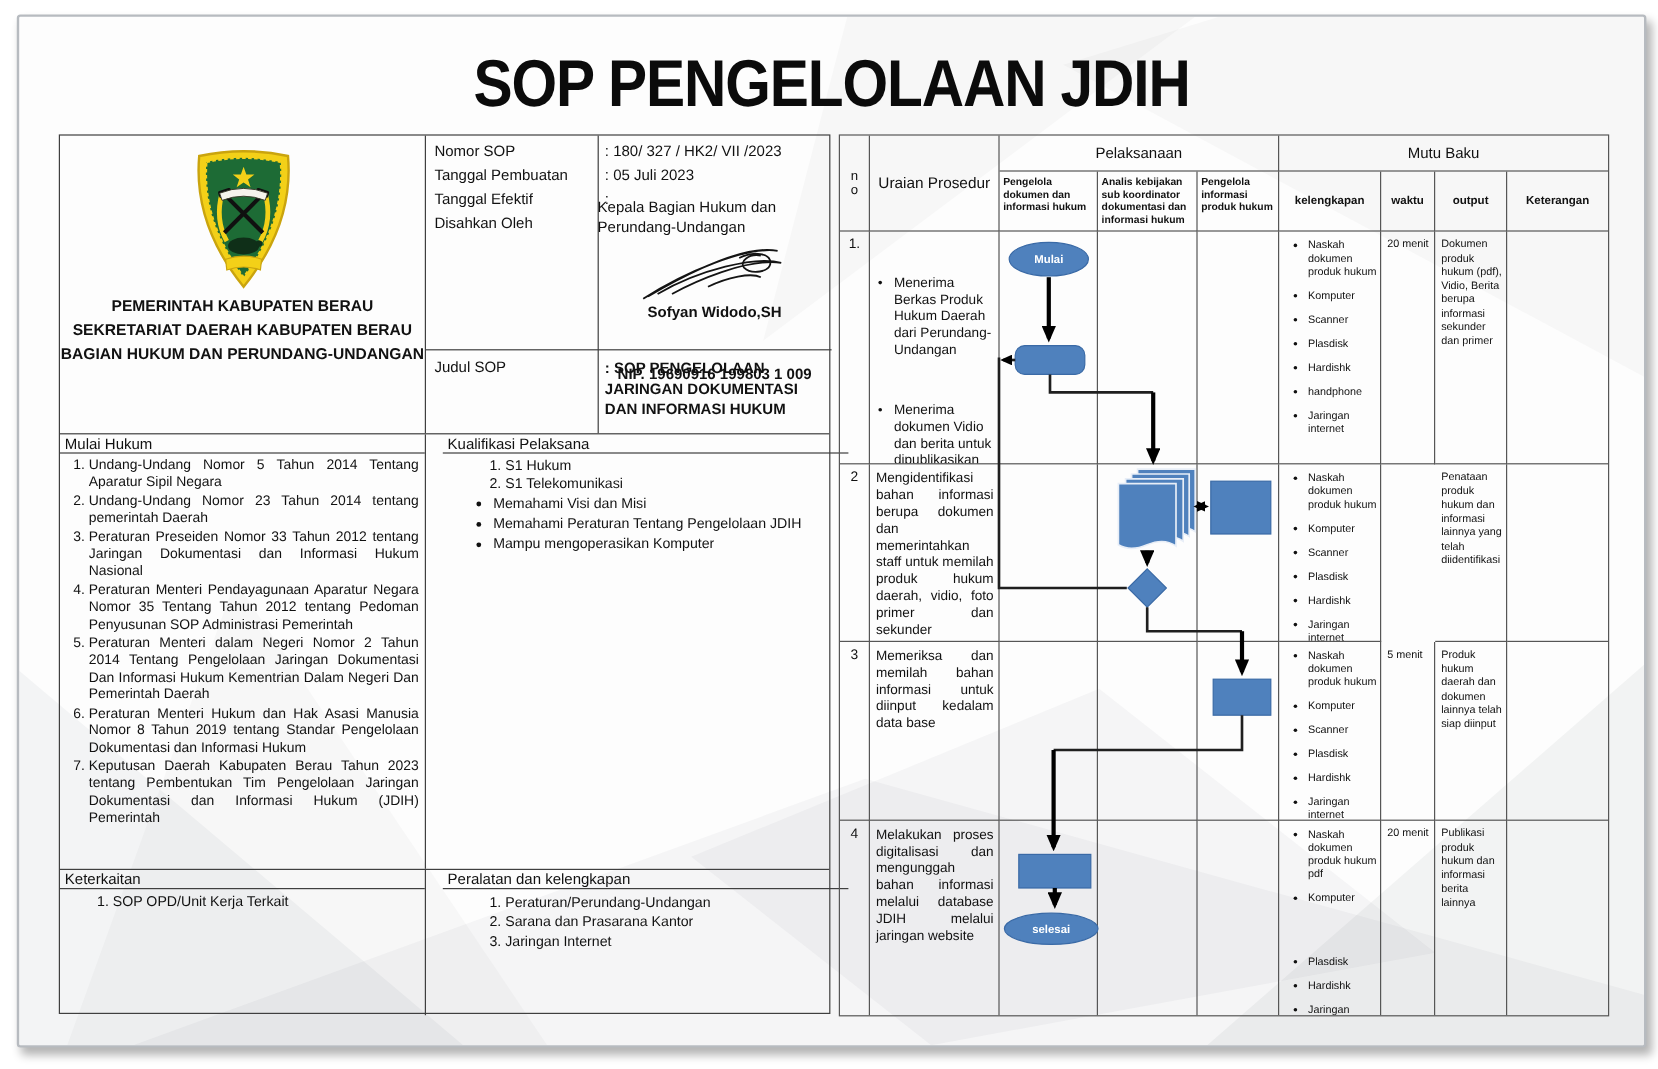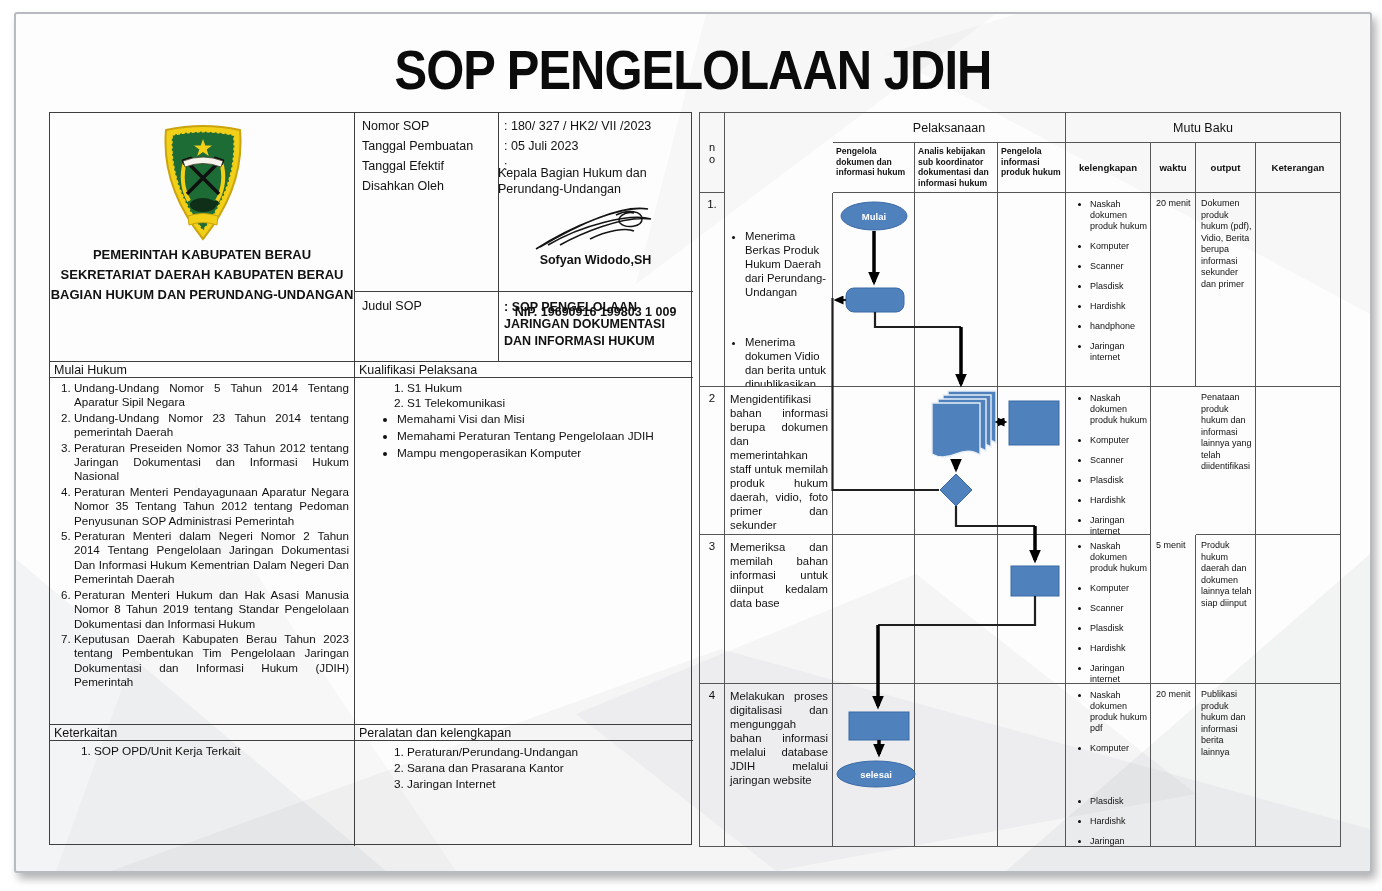--- a/index.html
+++ b/index.html
@@ -21,21 +21,21 @@
   .mval{position:absolute;left:149px;font-size:12.5px;}
   .approver{position:absolute;left:143px;top:52px;width:195px;text-align:left;font-size:12.5px;line-height:16px;}
   .sig{position:absolute;left:175px;top:88px;}
   .signer{position:absolute;left:143px;top:140px;width:195px;text-align:center;font-weight:bold;font-size:12.5px;}
   .signip{position:absolute;left:143px;top:156px;width:195px;text-align:center;font-weight:bold;font-size:12.5px;margin-top:36px;}
   .judlab{position:absolute;left:7px;top:186px;font-size:12.5px;}
   .judval{position:absolute;left:149px;top:186px;font-size:12.5px;font-weight:bold;white-space:pre-line;line-height:17px;}
   .brow{position:absolute;left:0;top:248px;width:100%;height:363px;border-top:1px solid #3f3f3f;box-sizing:border-box;}
   .crow{position:absolute;left:0;top:611px;width:100%;height:122px;border-top:1px solid #3f3f3f;box-sizing:border-box;}
   .halfL{position:absolute;left:0;top:0;width:305px;height:100%;border-right:1px solid #3f3f3f;box-sizing:border-box;}
-  .halfR{position:absolute;left:305px;top:0;width:338px;height:100%;box-sizing:border-box;}
+  .halfR{position:absolute;left:319px;top:0;width:338px;height:100%;box-sizing:border-box;}
   .sechead{height:16px;border-bottom:1px solid #3f3f3f;padding:1px 4px 0 4px;font-size:12.5px;box-sizing:border-box;}
   ol.dh{margin:3px 5px 0 0;padding-left:24px;font-size:11.6px;line-height:14.4px;text-align:justify;}
   ol.dh li{margin-bottom:1px;}
   ol.kq{margin:3px 5px 0 0;padding-left:52px;font-size:11.8px;line-height:15px;}
   ul.kqb{margin:1px 0 0 0;padding-left:42px;font-size:11.8px;line-height:15px;list-style:disc;}
   ul.kqb li{margin-bottom:2px;}
   ol.kt{margin:3px 5px 0 0;padding-left:44px;font-size:11.8px;line-height:15px;}
   ol.pk{margin:3px 5px 0 0;padding-left:52px;font-size:11.8px;line-height:16px;}
   
   .rblock{position:absolute;left:683px;top:98px;width:640px;height:733px;border:1px solid #565656;box-sizing:content-box;z-index:2;
@@ -173,20 +173,21 @@
         </ol>
       </div>
     </div>
   </div>
 
   <div class="rblock">
 
     <div class="tc gh" style="grid-column:1;grid-row:1/3">
       <div class="noh">no</div>
     </div>
+    <div class="tc gh" style="grid-column:2;grid-row:1/3;font-size:12.8px">Uraian Prosedur</div>
     <div class="tc gh" style="grid-column:3/6;grid-row:1">Pelaksanaan</div>
     <div class="tc gh no-r" style="grid-column:6/10;grid-row:1">Mutu Baku</div>
     <div class="tc exh" style="grid-column:3;grid-row:2">Pengelola dokumen dan informasi hukum</div>
     <div class="tc exh" style="grid-column:4;grid-row:2">Analis kebijakan sub koordinator dokumentasi dan informasi hukum</div>
     <div class="tc exh" style="grid-column:5;grid-row:2">Pengelola informasi produk hukum</div>
     <div class="tc mbh" style="grid-column:6;grid-row:2">kelengkapan</div>
     <div class="tc mbh" style="grid-column:7;grid-row:2">waktu</div>
     <div class="tc mbh" style="grid-column:8;grid-row:2">output</div>
     <div class="tc mbh no-r" style="grid-column:9;grid-row:2">Keterangan</div>
 

